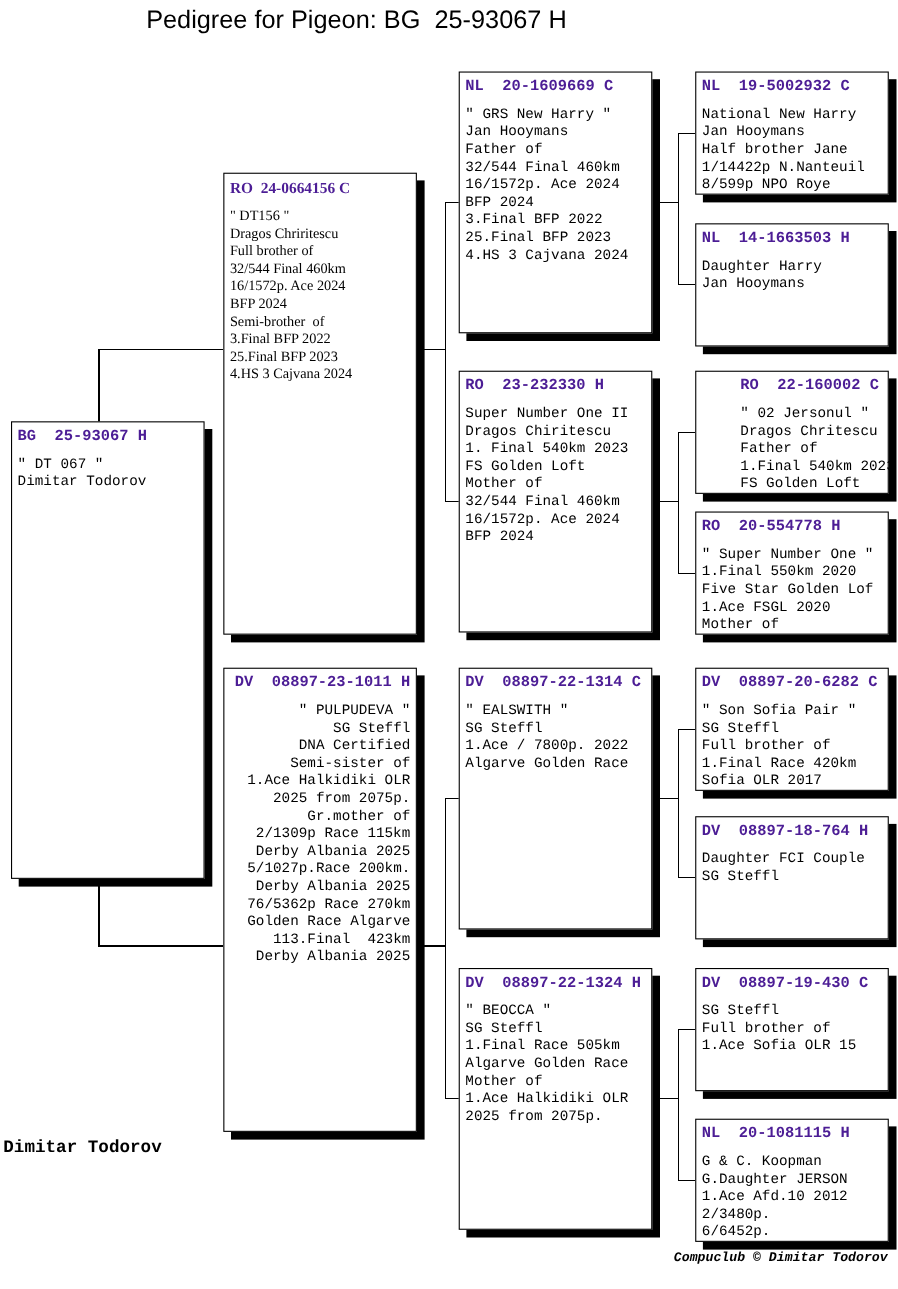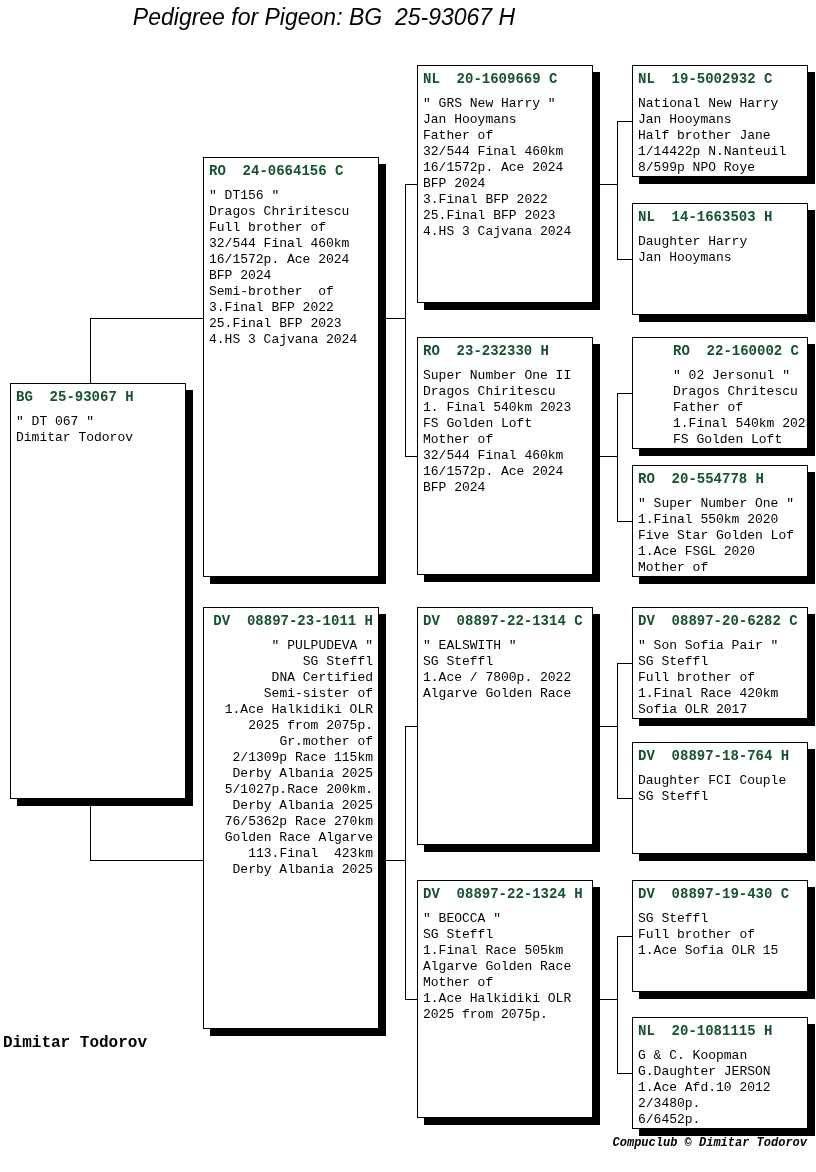--- a/index.html
+++ b/index.html
@@ -1,29 +1,29 @@
 <!DOCTYPE html>
 <html><head>
 <meta charset="utf-8">
 <style>
   html,body{margin:0;padding:0;background:#fff;}
   body{width:816px;height:1172px;position:relative;overflow:hidden;
        font-family:"Liberation Mono","DejaVu Sans Mono",monospace;}
   .title{position:absolute;top:4px;left:0;width:648px;text-align:center;
          font-family:"Liberation Sans","DejaVu Sans",sans-serif;
-         font-size:23px;color:#000;white-space:pre;font-style:italic;}
+         font-size:23px;color:#000;white-space:pre;}
   #connectors{position:absolute;top:0;left:0;z-index:0;}
   .pbox{position:absolute;width:176px;background:#fff;border:1px solid #000;
         box-shadow:7px 7px 0 #000;z-index:1;box-sizing:border-box;
         padding:5px 5px 0 5px;}
-  .ring{color:#14532d;font-weight:bold;font-size:14px;line-height:17px;
+  .ring{color:#4c1d95;font-weight:bold;font-size:14px;line-height:17px;
         white-space:pre;margin-bottom:8px;}
   .pbody{color:#000;font-size:13px;line-height:16px;white-space:pre;}
   .b0{left:10px;top:383px;height:416px;}
-  .b1{left:203px;top:157px;height:420px;}
+  .b1{left:203px;top:157px;height:420px;font-family:Liberation Serif, serif;}
   .b2{left:203px;top:607px;height:422px;text-align:right;}
   .b3{left:417px;top:65px;height:238px;}
   .b4{left:417px;top:337px;height:238px;}
   .b5{left:417px;top:607px;height:238px;}
   .b6{left:417px;top:880px;height:238px;}
   .b7{left:632px;top:65px;height:112px;}
   .b8{left:632px;top:203px;height:112px;}
   .b9{left:632px;top:337px;height:112px;padding-left:40px;}
   .b10{left:632px;top:465px;height:112px;}
   .b11{left:632px;top:607px;height:112px;}

